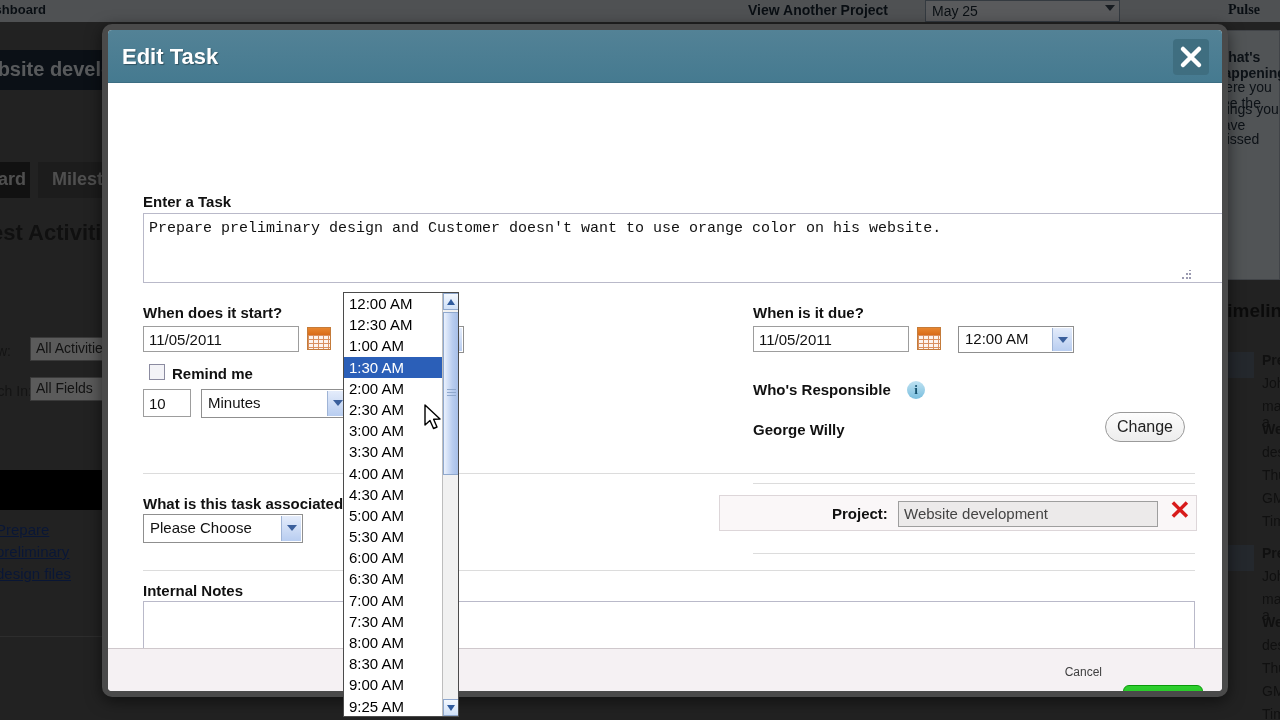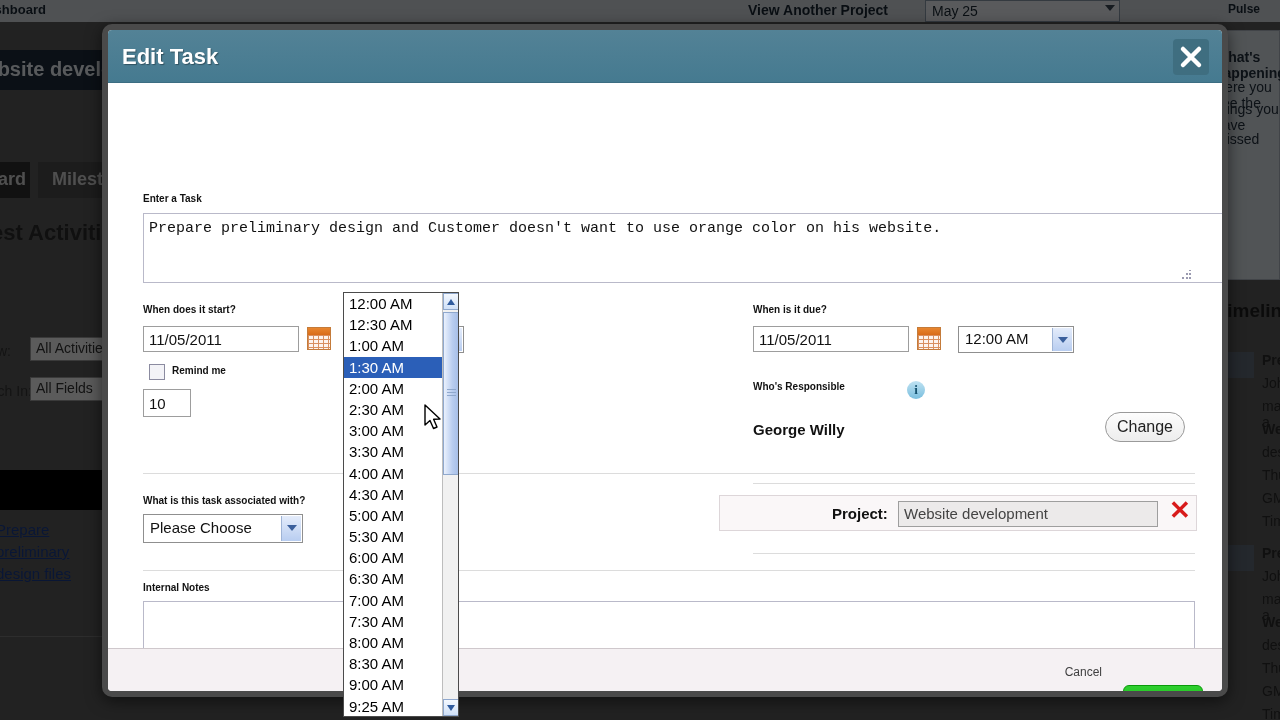--- a/index.html
+++ b/index.html
@@ -31,21 +31,21 @@
   .bg-monthsel {
     position: absolute; left: 925px; top: 0px; width: 195px; height: 22px;
     background: #e9edf1; border: 1px solid #8a98a8;
     font-size: 14px; font-weight: normal; padding: 2px 6px;
   }
   .bg-monthsel .arr {
     position: absolute; right: 4px; top: 4px;
     border-left: 5px solid transparent; border-right: 5px solid transparent;
     border-top: 6px solid #3b4756;
   }
-  .bg-pulse { position: absolute; left: 1228px; top: 2px; font-size: 12px; font-weight: bold; }
+  .bg-pulse { position: absolute; left: 1228px; top: 2px; font-size: 14px; font-weight: bold; font-family: Liberation Serif, serif; }
   .bg-projbar {
     position: absolute; left: 0; top: 50px; width: 1280px; height: 40px;
     background: #1d2b3a; color: #e8edf2;
     font-size: 20px; font-weight: bold; padding: 8px 0 0 0;
   }
   .bg-projbar .t { position: absolute; left: -32px; top: 8px; }
   .bg-tabs {
     position: absolute; left: 0; top: 162px; width: 1280px; height: 36px;
   }
   .bg-tab {
@@ -135,21 +135,21 @@
     background: linear-gradient(#2fcf2f, #0bb70b);
     border: 1px solid #0a9a0a; border-radius: 6px;
     color: #fff; font-size: 19px; font-weight: bold;
     text-align: center; line-height: 32px;
     text-shadow: 1px 1px 1px rgba(0,0,0,0.3);
     cursor: pointer;
     margin-top: 28px;
   }
 
   .lbl {
-    position: absolute; font-size: 10px; font-weight: bold; color: #111;
+    position: absolute; font-size: 15px; font-weight: bold; color: #111;
   }
   .txtarea {
     position: absolute; background: #fff;
     border: 1px solid #b9b9c9;
     font-family: "Liberation Mono", monospace;
     font-size: 15px; color: #111;
     padding: 6px 5px; resize: none; outline: none;
   }
   .resize-grip {
     position: absolute; width: 10px; height: 10px;
@@ -376,20 +376,26 @@
     <div class="selectbox" style="left:240px; top:243px; width:116px; height:27px;">
       <span class="val">12:00 AM</span>
       <span class="btn">
           <i></i>
         </span>
     </div>
 
     <div class="chk" style="left:41px; top:281px;"></div>
     <div class="lbl" style="left:64px; top:282px;">Remind me</div>
     <input class="txtinput" style="left: 35px; top: 306px; width: 48px; height: 28px;" value="10">
+    <div class="selectbox" style="left:93px; top:306px; width:148px; height:29px;">
+      <span class="val" style="top:4px;">Minutes</span>
+      <span class="btn">
+          <i></i>
+        </span>
+    </div>
 
     <div class="hr" style="left:35px; top:390px; width:1052px;"></div>
 
     <div class="lbl" style="left:35px; top:412px;">What is this task associated with?</div>
     <div class="selectbox" style="left:35px; top:431px; width:160px; height:29px;">
       <span class="val" style="top:4px;">Please Choose</span>
       <span class="btn">
           <i></i>
         </span>
     </div>

